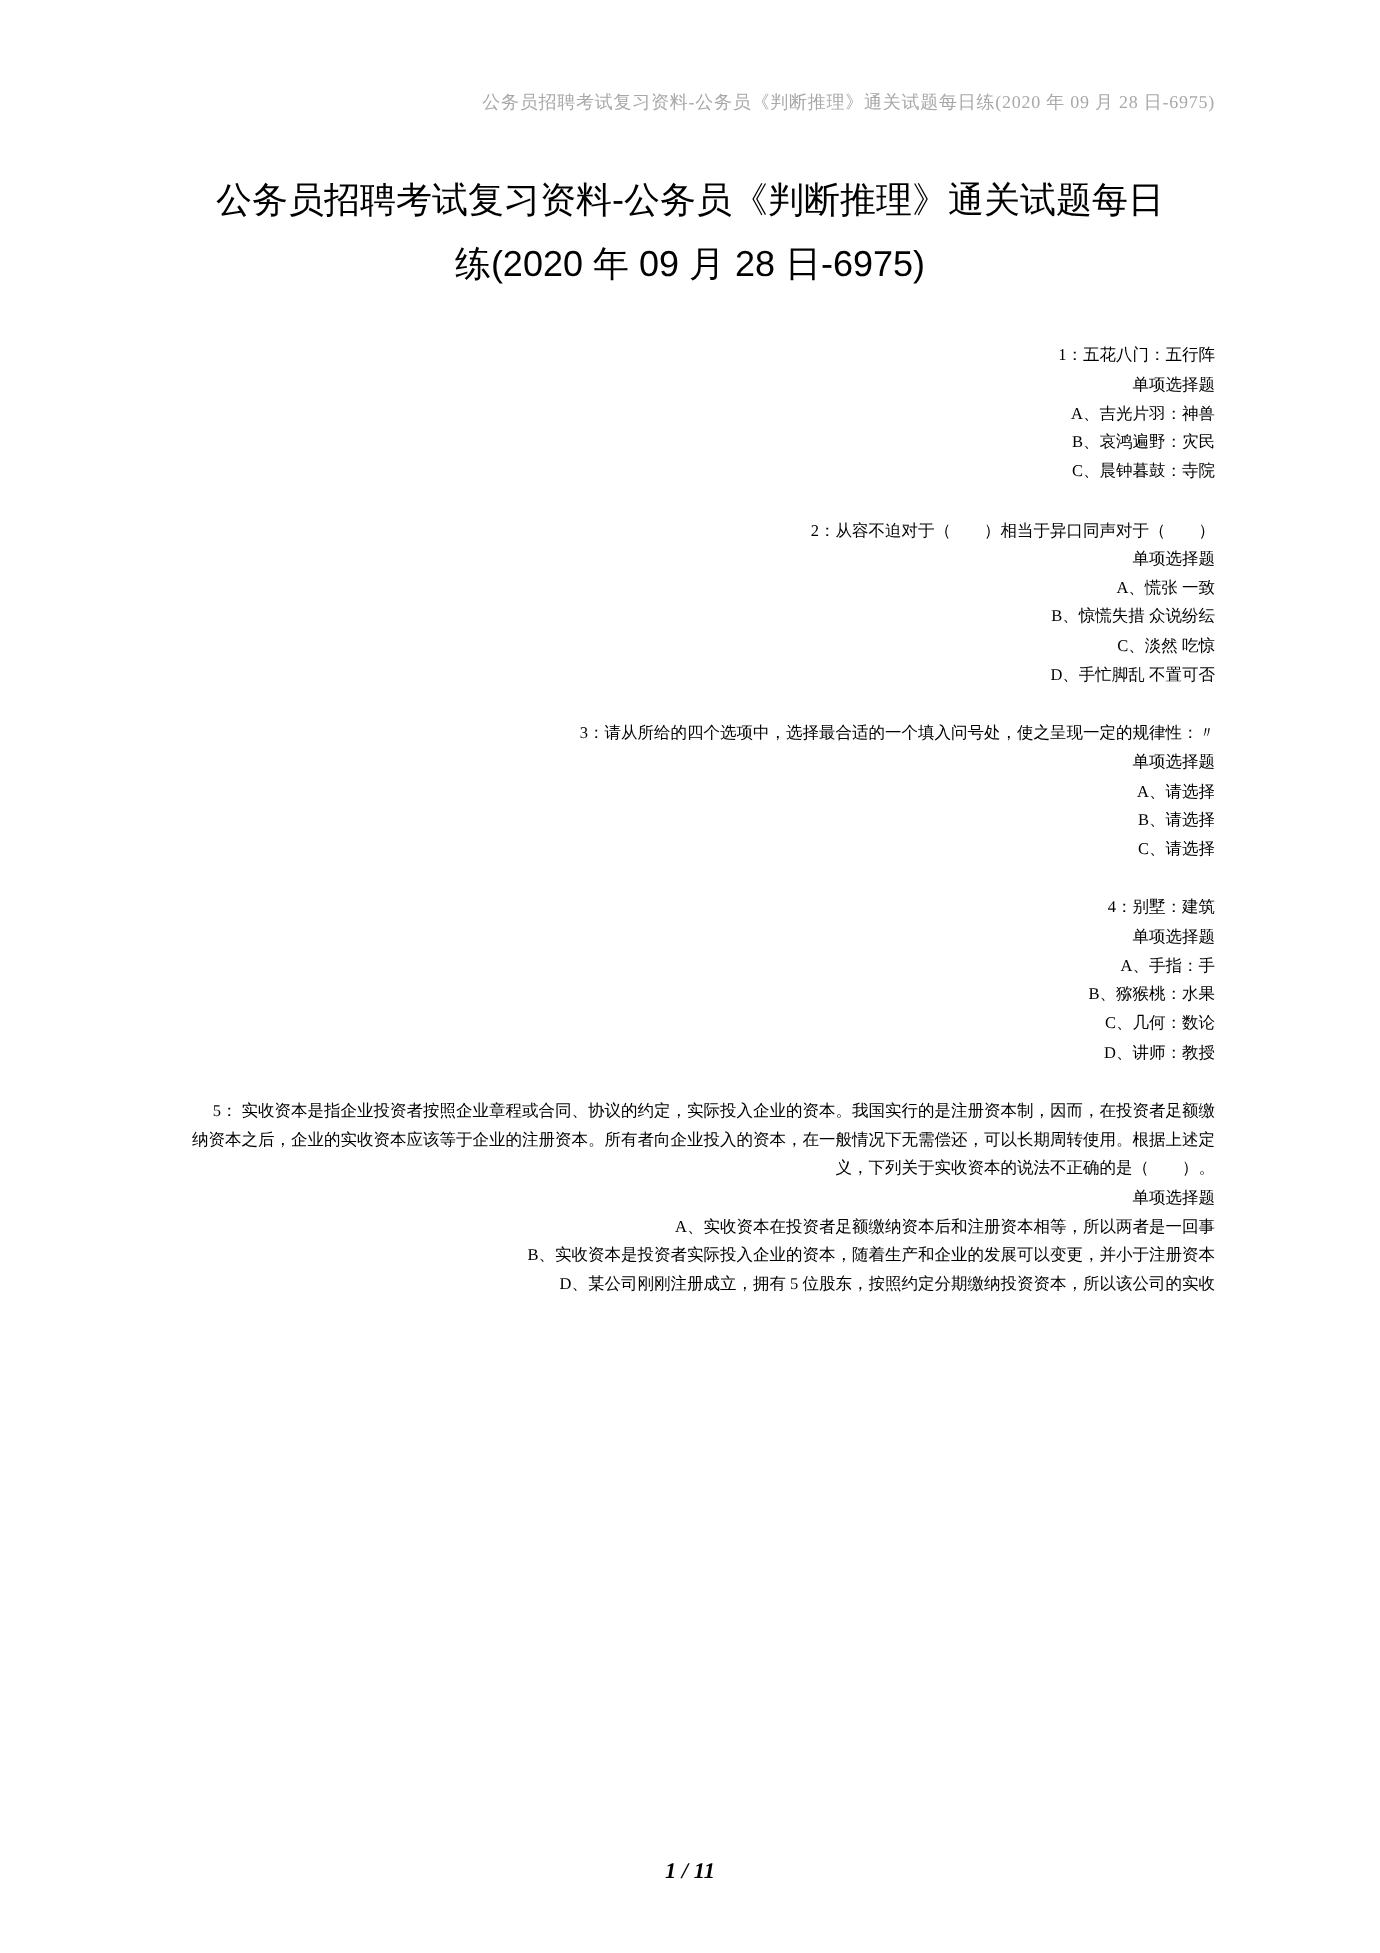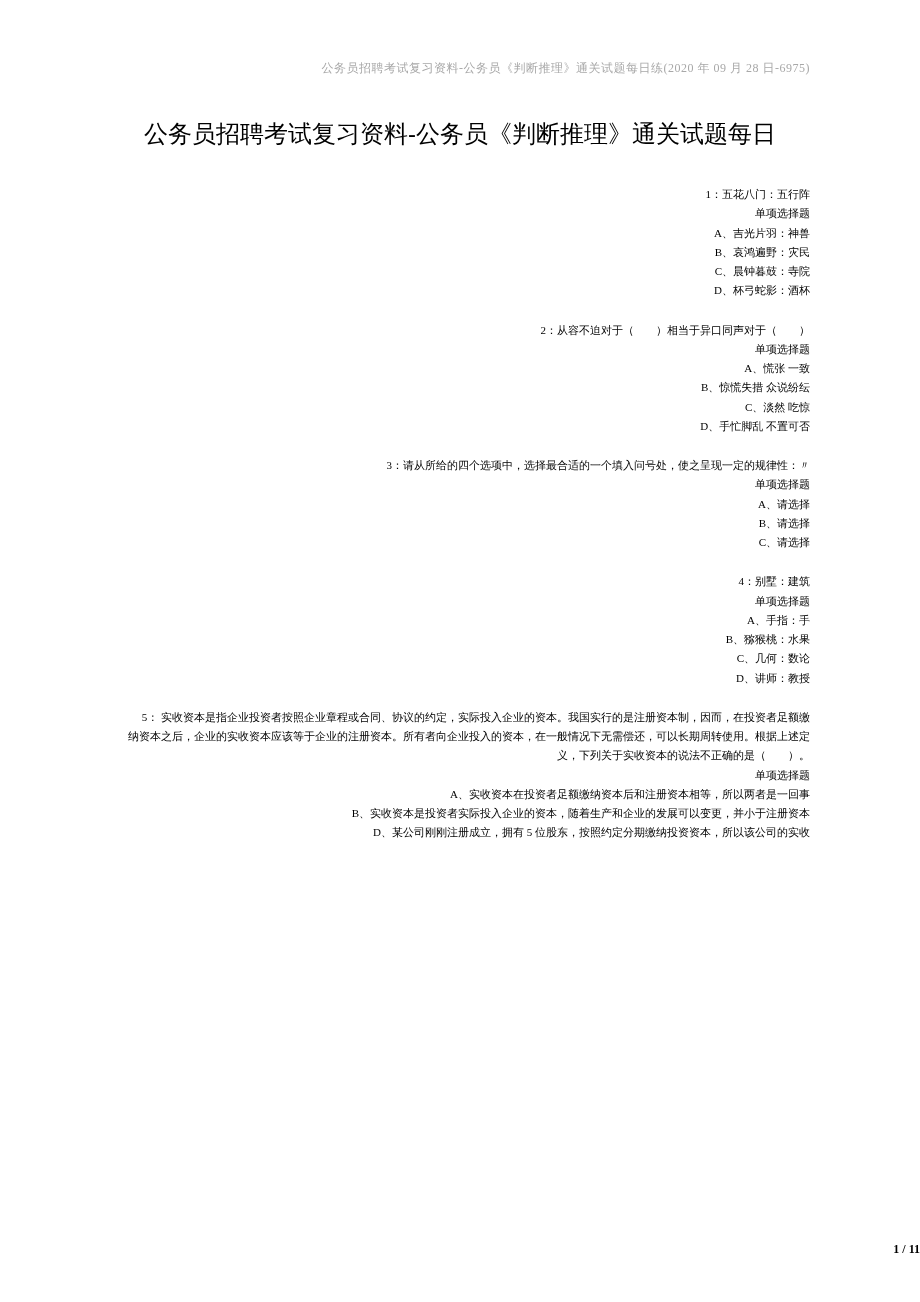--- a/index.html
+++ b/index.html
@@ -44,41 +44,42 @@
       text-indent: 0;
     }
     .option {
       text-indent: 0;
     }
     .footer {
       position: absolute;
       bottom: 45px;
       left: 0;
       right: 0;
-      text-align: right;
-      font-size: 12px;
+      text-align: center;
+      font-size: 15px;
       font-weight: bold;
+      font-style: italic;
     }
   </style>
 </head>
 <body>
 
 <div class="header">公务员招聘考试复习资料-公务员《判断推理》通关试题每日练(2020 年 09 月 28 日-6975)</div>
 
 <div class="title">
   <div>公务员招聘考试复习资料-公务员《判断推理》通关试题每日</div>
+  <div>练(2020 年 09 月 28 日-6975)</div>
 </div>
 
 <div class="question-block">
   <div class="question-text"><span>1：</span><span>五花八门：五行阵</span></div>
   <div class="question-type">单项选择题</div>
   <div class="option">A、吉光片羽：神兽</div>
   <div class="option">B、哀鸿遍野：灾民</div>
   <div class="option">C、晨钟暮鼓：寺院</div>
-  <div class="option">D、杯弓蛇影：酒杯</div>
 </div>
 
 <div class="question-block">
   <div class="question-text"><span>2：</span><span>从容不迫对于（　　）相当于异口同声对于（　　）</span></div>
   <div class="question-type">单项选择题</div>
   <div class="option">A、慌张 一致</div>
   <div class="option">B、惊慌失措 众说纷纭</div>
   <div class="option">C、淡然 吃惊</div>
   <div class="option">D、手忙脚乱 不置可否</div>
 </div>

